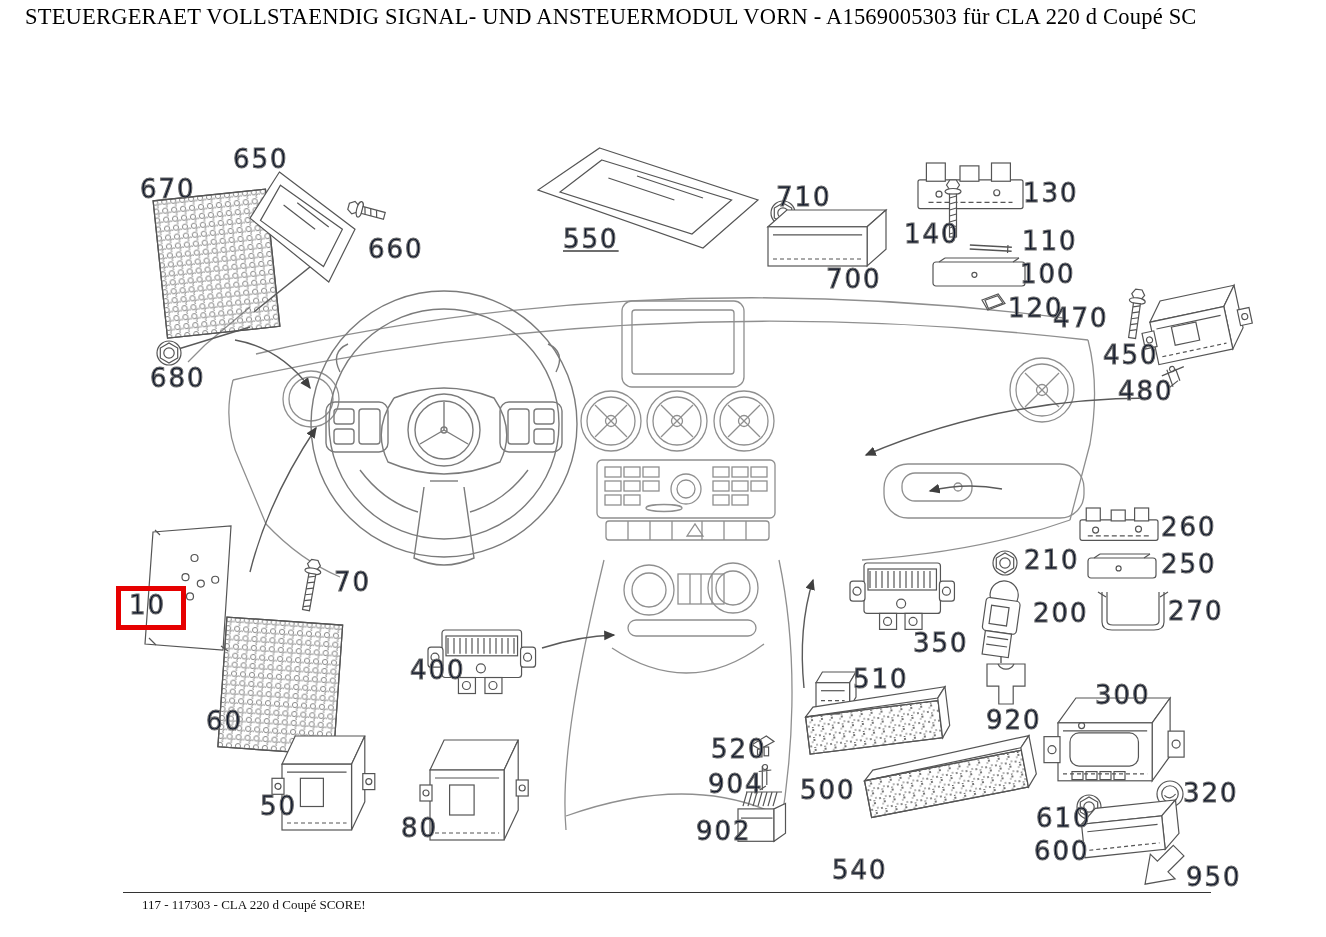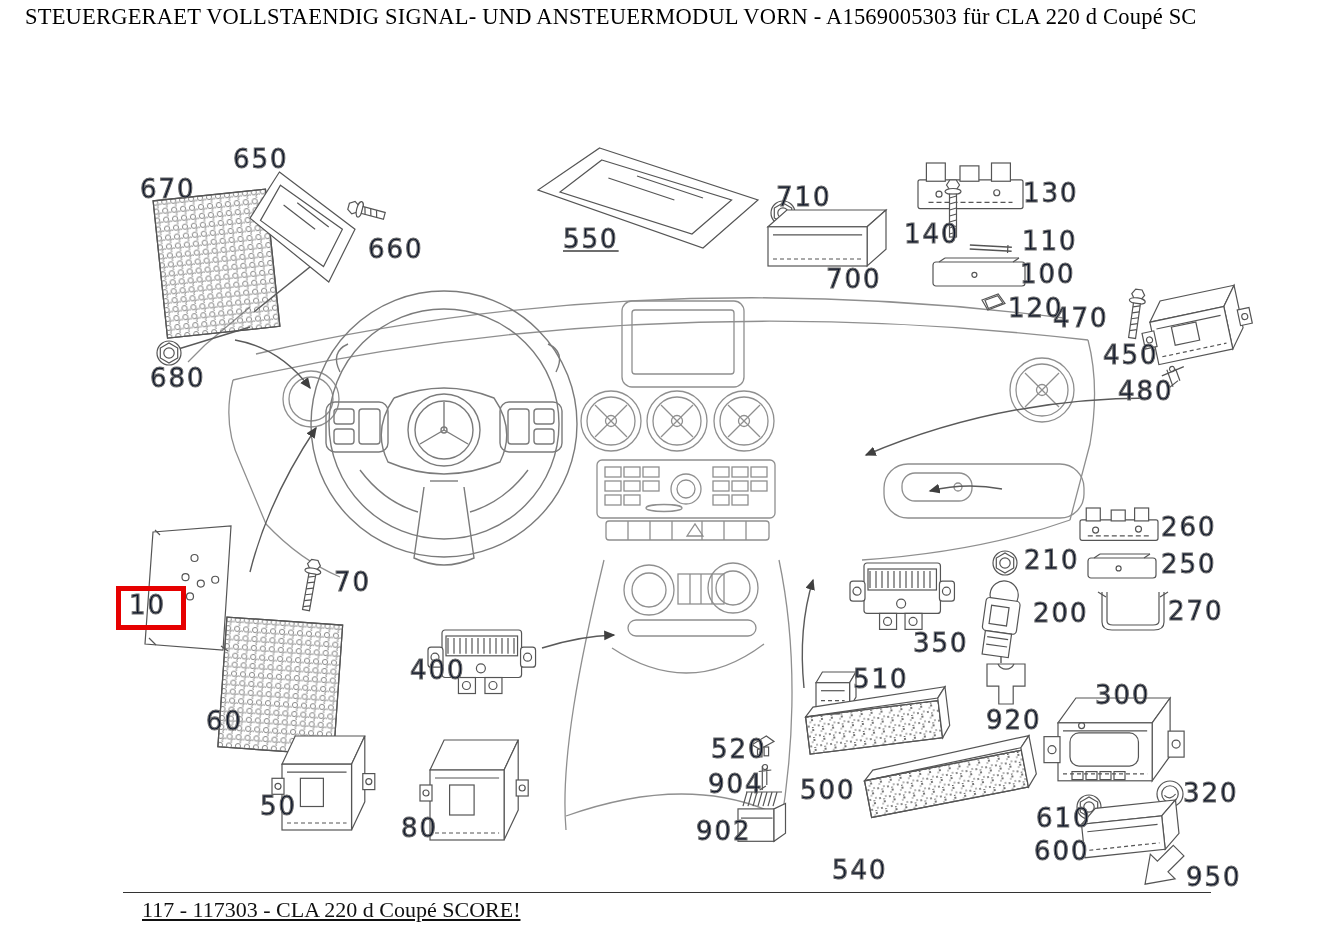--- a/index.html
+++ b/index.html
@@ -7,21 +7,21 @@
          font-family:"Liberation Serif",serif;}
   .page-title{position:absolute;left:25px;top:4px;width:1301px;white-space:nowrap;overflow:hidden;
               font-size:22.5px;color:#000;letter-spacing:.2px;}
   #diagram-svg{position:absolute;left:0;top:0;}
   #label-layer{position:absolute;left:0;top:0;width:100%;height:100%;pointer-events:none;}
   .part-label{position:absolute;font-family:"DejaVu Sans",sans-serif;font-size:26px;line-height:1;
               color:#0f172a;-webkit-text-stroke:1.1px #6e6e6e;letter-spacing:2px;pointer-events:auto;
               user-select:none;}
   #highlight-box{position:absolute;border:5px solid #e60000;background:transparent;}
   .footer-rule{position:absolute;left:123px;top:892px;width:1088px;height:0;border-top:1.4px solid #333;}
-  .footer-text{position:absolute;left:142px;top:897px;font-size:22px;color:#111;text-decoration:underline;}
+  .footer-text{position:absolute;left:142px;top:897px;font-size:13px;color:#111;}
 </style>
 </head>
 <body>
 
 <div id="stage">
 
   <div class="page-title">STEUERGERAET VOLLSTAENDIG SIGNAL- UND ANSTEUERMODUL VORN - A1569005303 für CLA 220 d Coupé SC</div>
 
   <svg id="diagram-svg" width="1326" height="937" viewBox="0 0 1326 937">
     <defs>

